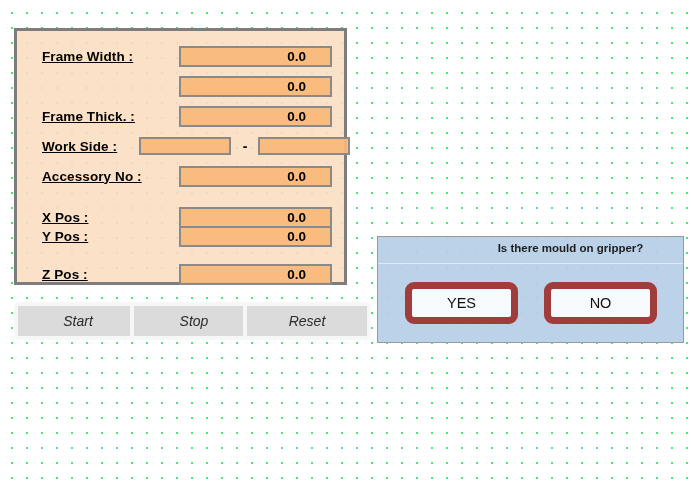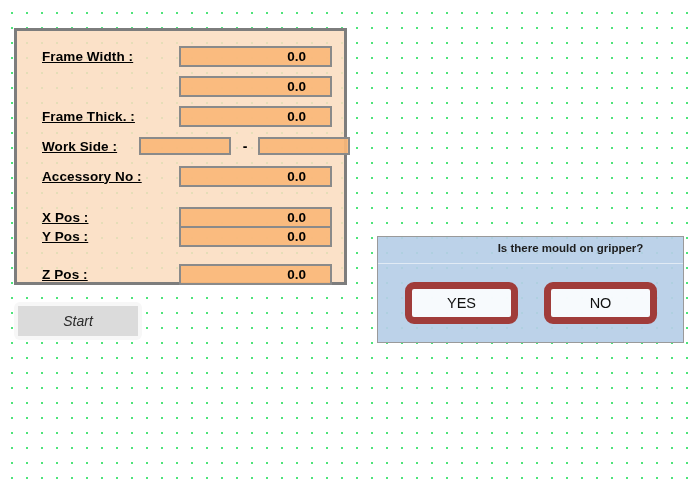--- a/index.html
+++ b/index.html
@@ -213,20 +213,26 @@
     <div class="form-row" style="top:220px;margin-top:8px;">
       <span class="field-label">Z Pos :</span>
       <span class="value-box">0.0</span>
     </div>
 
   </div>
 
   <div class="action-btn" id="btn-start">
     <div class="btn-face">Start</div>
   </div>
+  <div class="action-btn" id="btn-stop">
+    <div class="btn-face">Stop</div>
+  </div>
+  <div class="action-btn" id="btn-reset">
+    <div class="btn-face">Reset</div>
+  </div>
 
   <div id="confirm-dialog">
     <div id="dialog-title">Is there mould on gripper?</div>
     <div id="dialog-separator"></div>
     <div class="dialog-btn" id="btn-no">NO</div>
     <div class="dialog-btn" id="btn-yes">YES</div>
   </div>
 
 </div>
 

